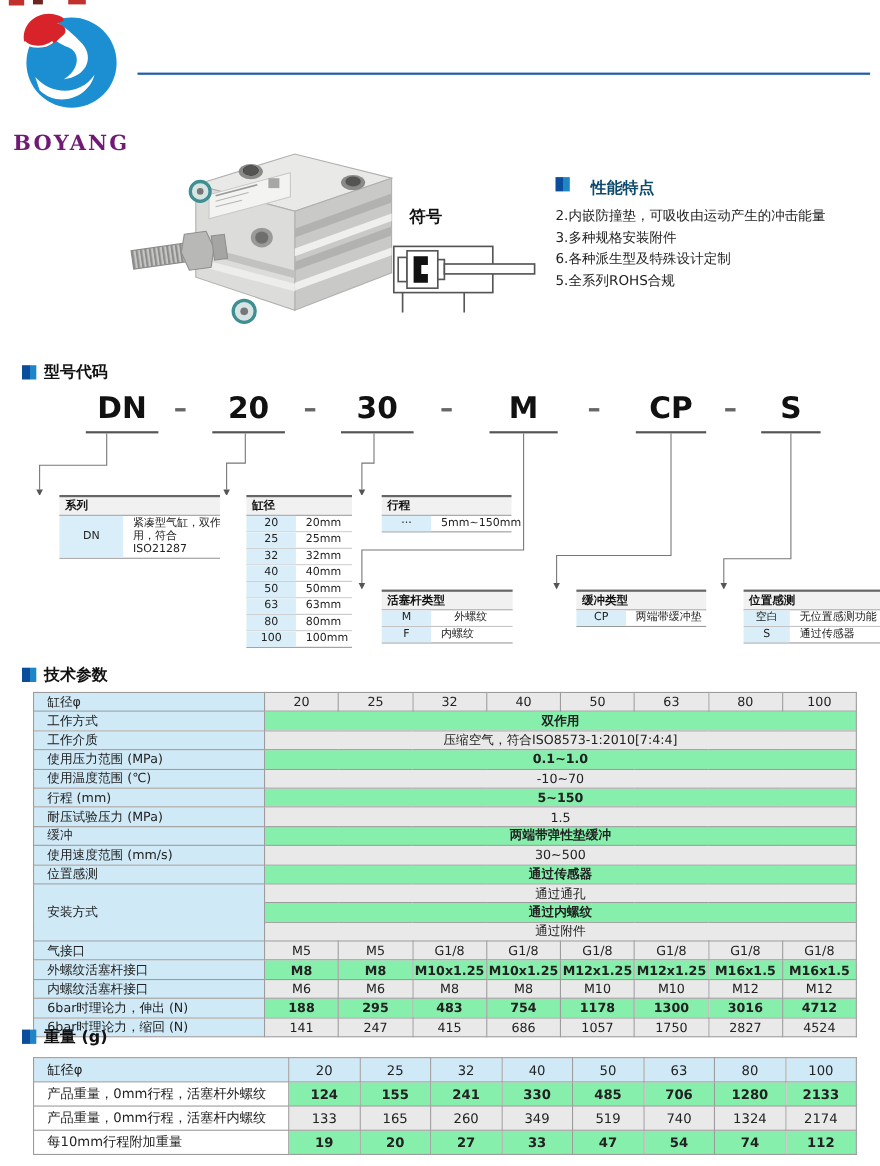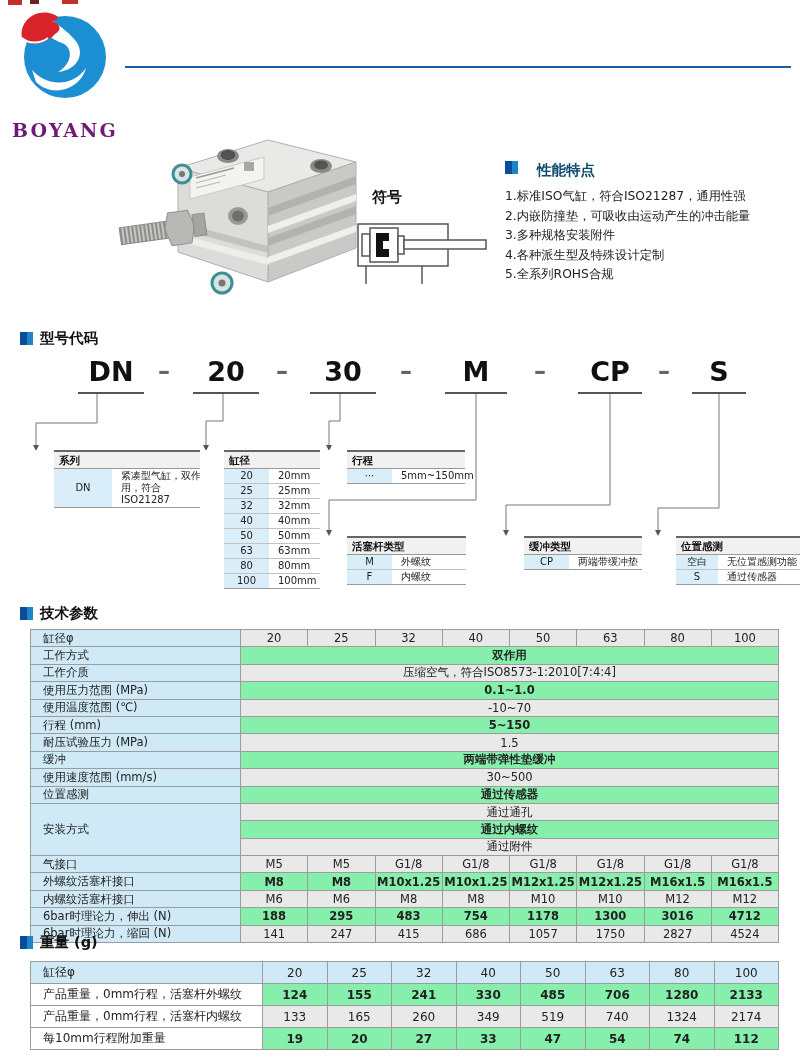--- a/index.html
+++ b/index.html
@@ -144,24 +144,23 @@
       <line x1="66" y1="52" x2="66" y2="70" stroke="#555" stroke-width="1.5"></line>
     </svg>
   </div>
 
   <div class="features">
     <div class="f-title">
       <span class="bullet"></span>
       <span>性能特点</span>
     </div>
     <div class="f-list" id="featList">
-        <div class="f-item">1.标准ISO气缸，符合ISO21287，通用性强</div>
         <div class="f-item">2.内嵌防撞垫，可吸收由运动产生的冲击能量</div>
         <div class="f-item">3.多种规格安装附件</div>
-        <div class="f-item">4.各种派生型及特殊设计定制</div>
+        <div class="f-item">6.各种派生型及特殊设计定制</div>
         <div class="f-item">5.全系列ROHS合规</div>
       </div>
   </div>
 
   <div class="sec" style="left:20px;top:329px;">
     <span class="bullet"></span>
     <span>型号代码</span>
   </div>
 
   <div id="codeLine">
@@ -244,21 +243,21 @@
         <div class="mbox-h">行程</div>
         <div class="mrow" style="min-height: 14px;">
           <div class="mcode" style="width: 45px;">···</div>
           <div class="mdesc" style="white-space: nowrap;">5mm~150mm</div>
         </div>
       </div>
       <div class="mbox" style="left: 323px; top: 536px; width: 119px;">
         <div class="mbox-h">活塞杆类型</div>
         <div class="mrow" style="min-height: 14px;">
           <div class="mcode" style="width: 45px;">M</div>
-          <div class="mdesc" style="white-space: nowrap;">外螺纹</div>
+          <div class="mdesc" style="white-space: nowrap; margin-left: 12px;">外螺纹</div>
         </div>
         <div class="mrow" style="min-height: 14px;">
           <div class="mcode" style="width: 45px;">F</div>
           <div class="mdesc" style="white-space: nowrap;">内螺纹</div>
         </div>
       </div>
       <div class="mbox" style="left: 500px; top: 536px; width: 118px;">
         <div class="mbox-h">缓冲类型</div>
         <div class="mrow" style="min-height: 14px;">
           <div class="mcode" style="width: 45px;">CP</div>

